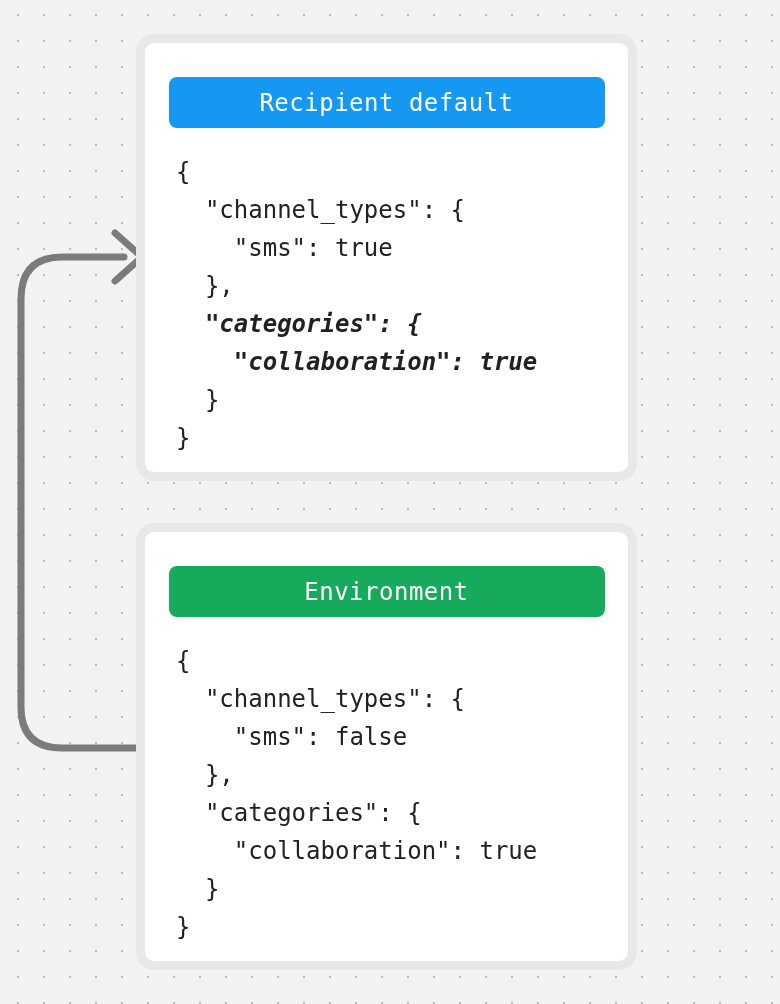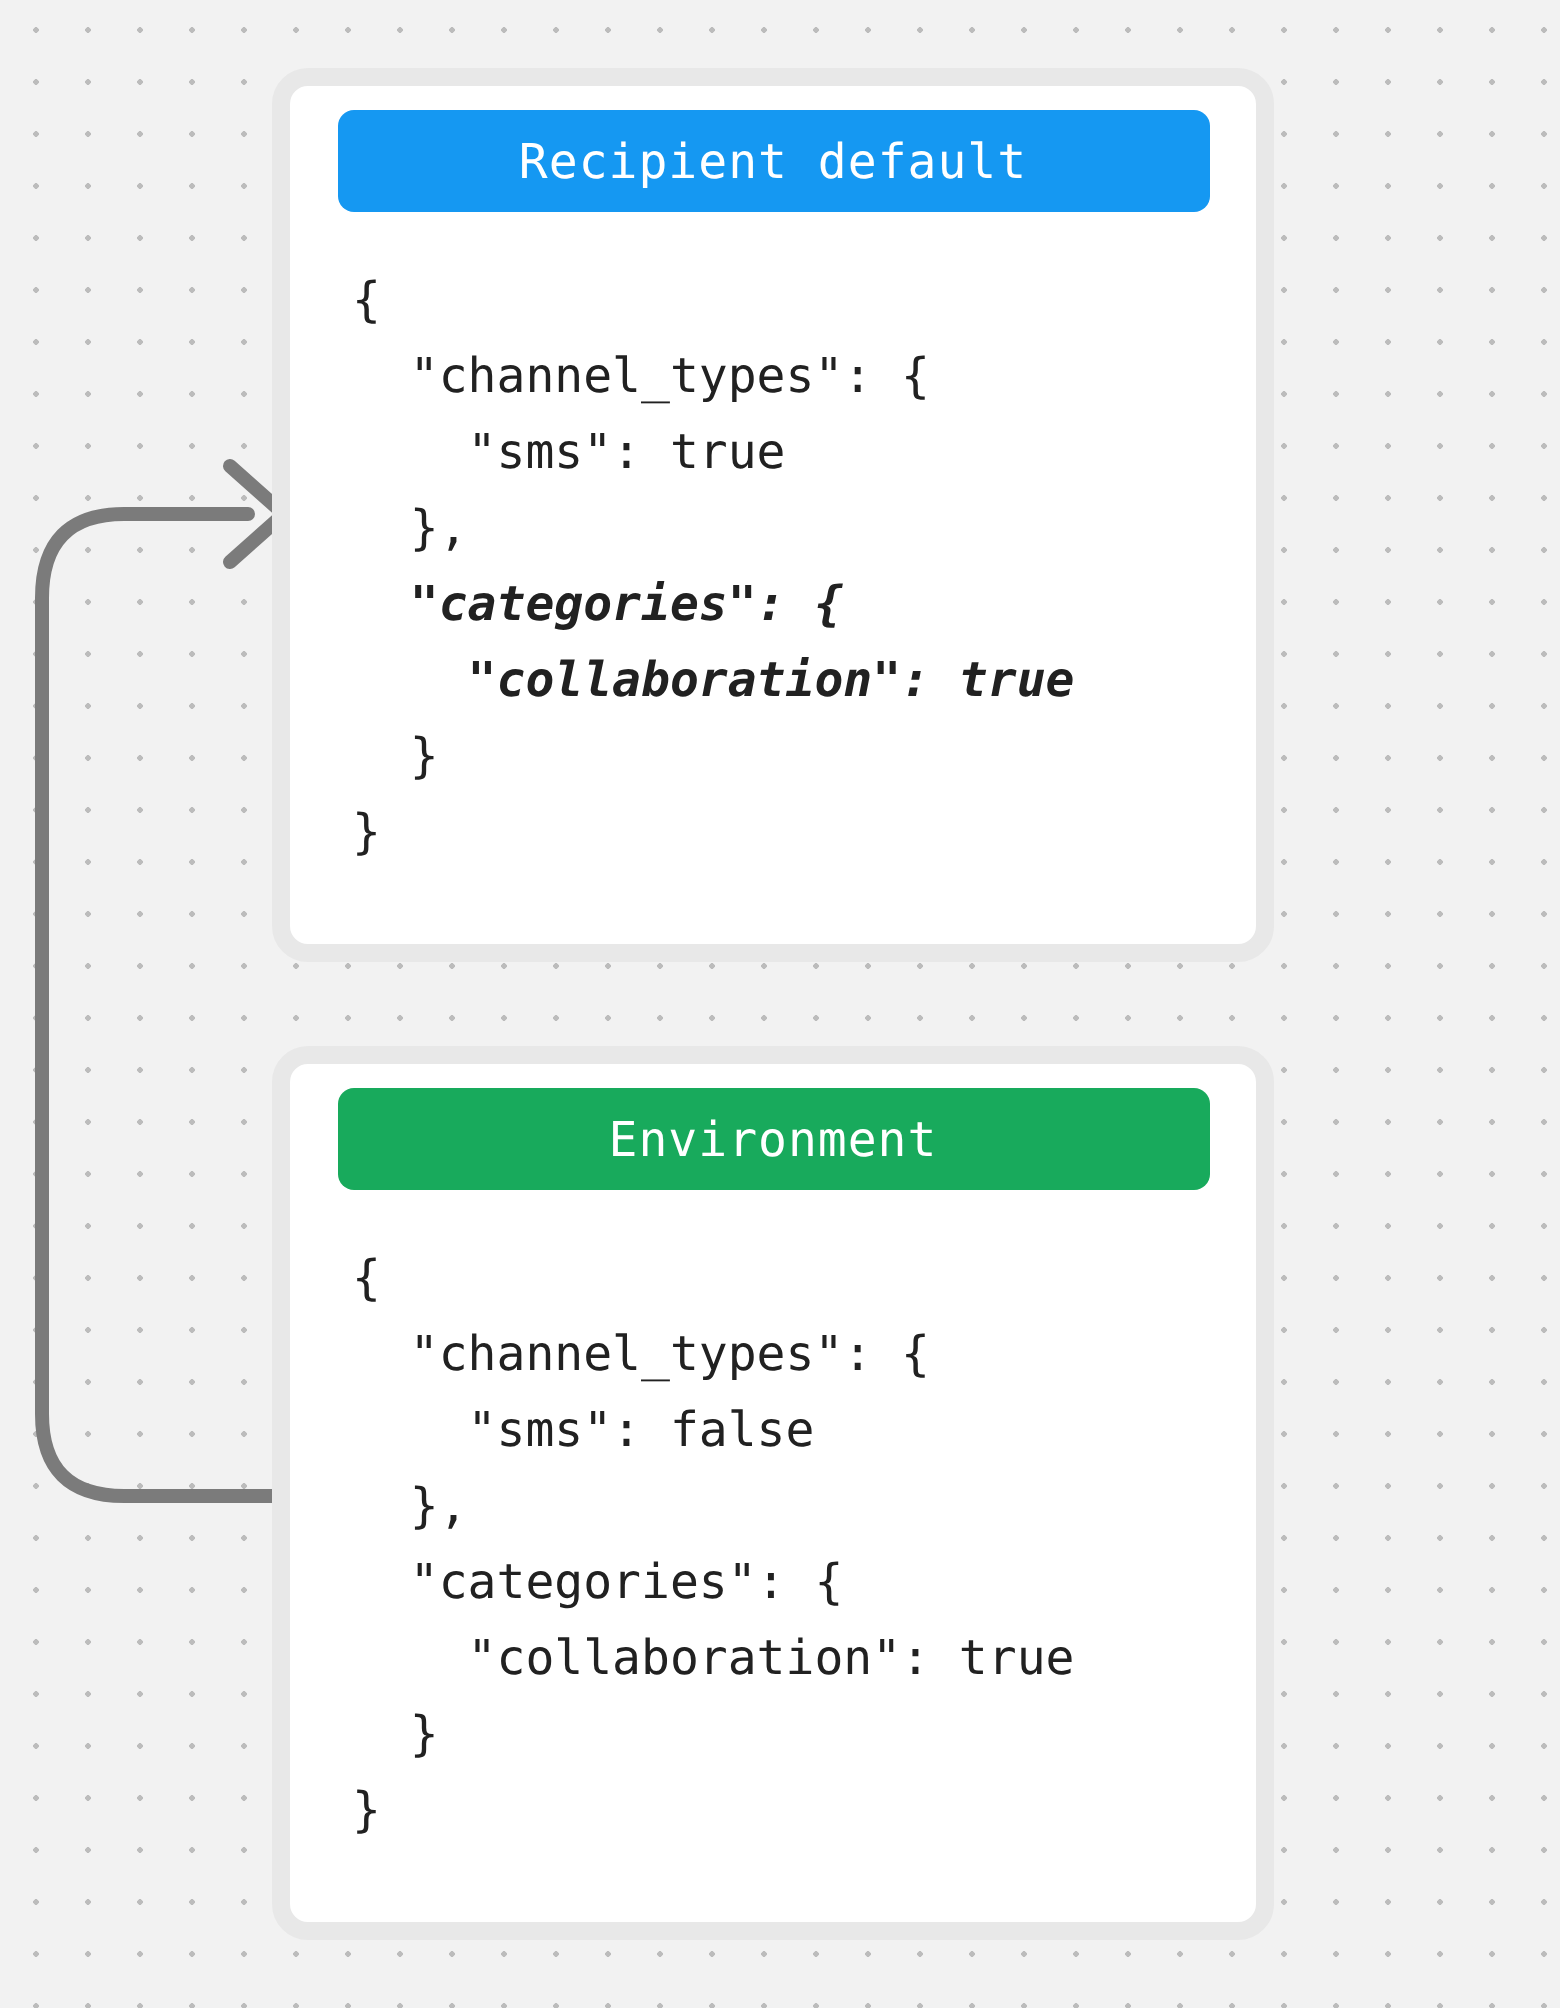--- a/index.html
+++ b/index.html
@@ -42,21 +42,21 @@
     width: 501px;
     height: 447px;
     background: #ffffff;
     border: 9px solid #e8e8e8;
     border-radius: 18px;
   }
   .card-recipient { top: 34px; }
   .card-environment { top: 523px; }
 
   .card-header {
-    margin: 12px auto 0 auto;
+    margin: 34px auto 0 auto;
     width: 436px;
     height: 51px;
     border-radius: 8px;
     display: flex;
     align-items: center;
     justify-content: center;
     color: #ffffff;
     font-size: 24px;
     letter-spacing: 0.5px;
   }

